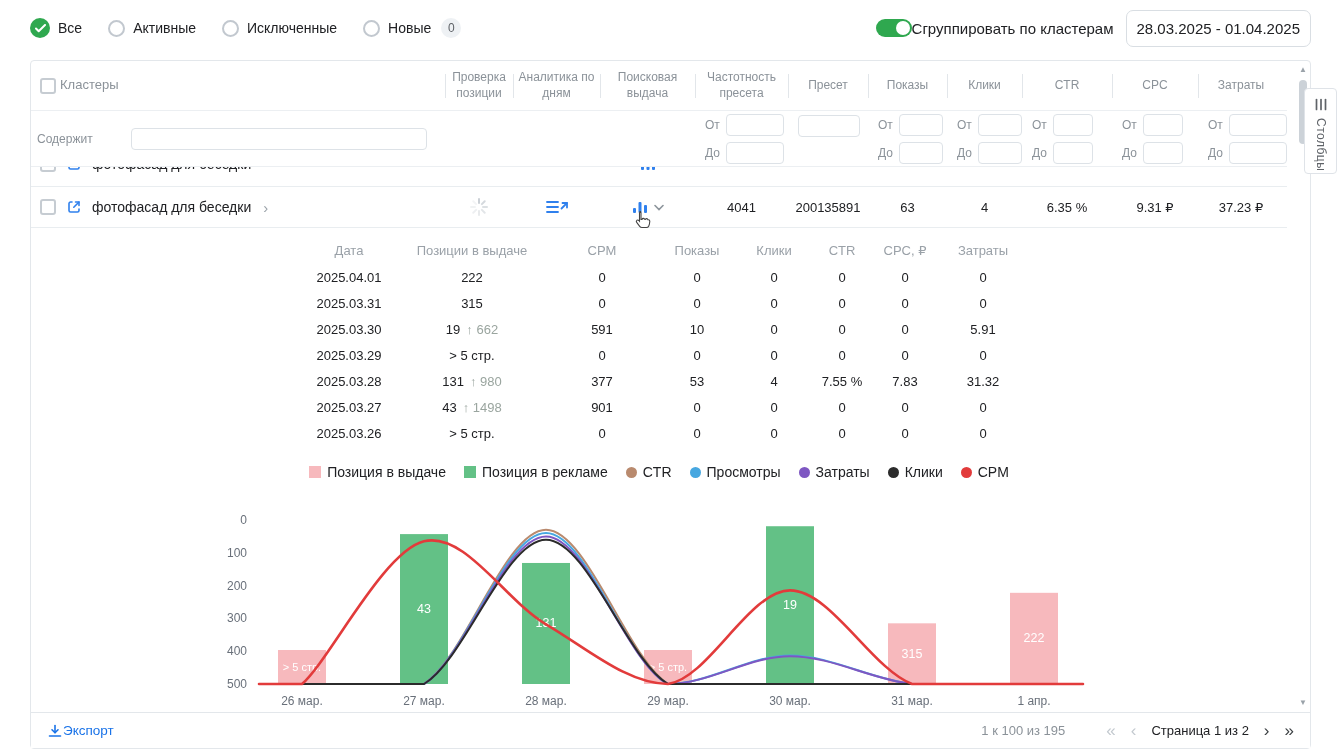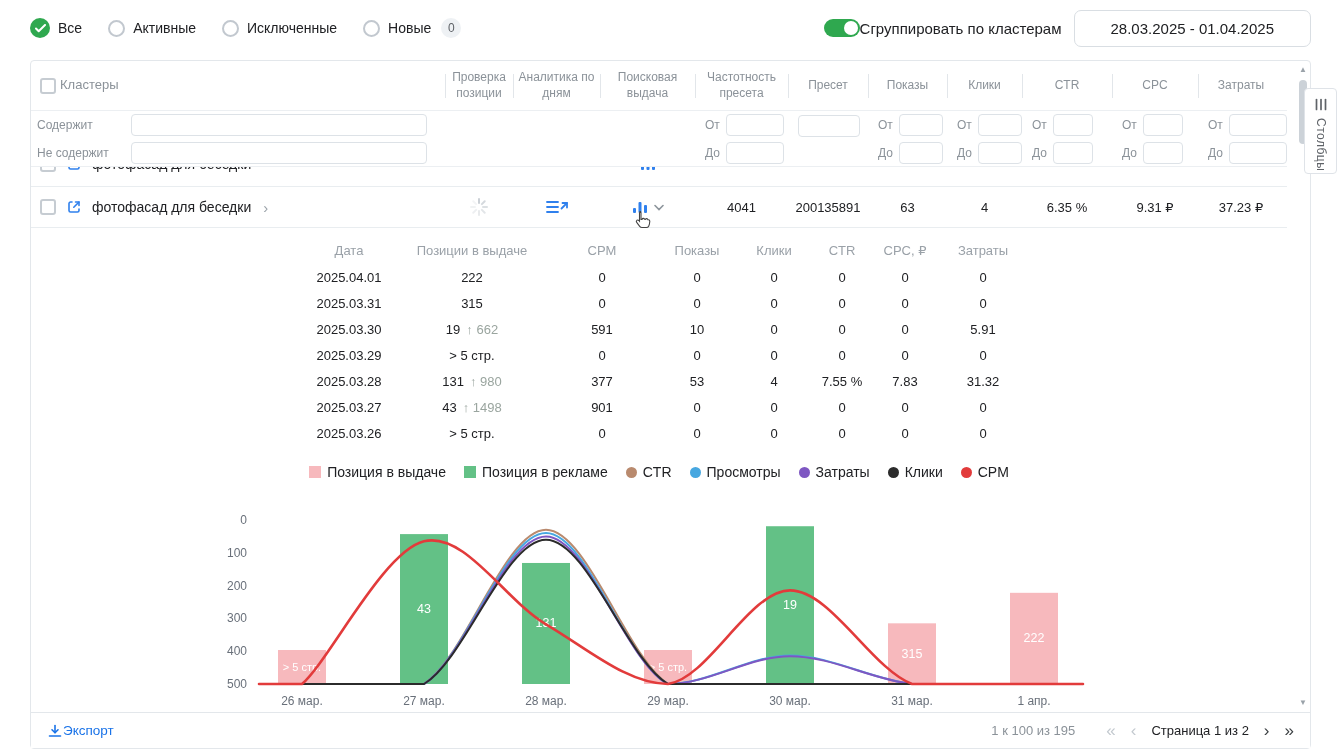--- a/index.html
+++ b/index.html
@@ -13,21 +13,21 @@
   .radio{display:flex;align-items:center;gap:8px;font-size:14px;cursor:pointer}
   .radio-circle{width:17px;height:17px;border:2px solid #c2c8cf;border-radius:50%;background:#fff;flex:none}
   .radio-on{width:20px;height:20px;border-radius:50%;background:#2fa84f;display:flex;align-items:center;
             justify-content:center;flex:none}
   .badge{min-width:20px;height:20px;border-radius:10px;background:#eef1f4;color:#5f6368;display:flex;
          align-items:center;justify-content:center;font-size:12px;padding:0 5px;margin-left:2px}
   .topbar-right{margin-left:auto;display:flex;align-items:center;}
   .toggle{width:36px;height:18px;border-radius:9px;background:#2fa84f;position:relative;cursor:pointer;flex:none}
   .toggle .knob{position:absolute;right:2px;top:2px;width:14px;height:14px;border-radius:50%;background:#fff}
   .toggle-label{font-size:15px}
-  .datebox{border:1px solid #d9dee3;border-radius:7px;padding:9px 36px;font-size:15px;margin-left:12px;cursor:pointer}
+  .datebox{border:1px solid #d9dee3;border-radius:7px;padding:9px 10px;font-size:15px;margin-left:12px;cursor:pointer}
 
   
   .panel{position:absolute;left:30px;top:60px;width:1281px;height:689px;border:1px solid #e3e7eb;
          border-radius:4px;background:#fff}
   .panel-content{position:absolute;left:0;top:0;width:1256px;bottom:36px;overflow:hidden}
   .cols{display:grid;grid-template-columns:414px 68px 87px 95px 93px 80px 79px 75px 90px 86px 86px}
 
   .thead{height:50px;border-bottom:1px solid #eceff2;align-items:center}
   .th{display:flex;align-items:center;justify-content:center;text-align:center;color:#8b9299;
       font-size:12px;line-height:1.3;height:100%;position:relative;padding:0 3px}
@@ -77,21 +77,21 @@
   .scrollbar{position:absolute;right:1px;top:4px;bottom:40px;width:12px;display:flex;flex-direction:column;
              align-items:center;font-size:8px;color:#9aa2a9}
   .sarr{cursor:pointer;line-height:10px}
   .sthumb{width:8px;height:64px;border-radius:4px;background:#ccd2d8;margin-top:5px;cursor:pointer}
   .sarr.down{margin-top:auto}
 
   .footer{position:absolute;left:0;bottom:0;width:100%;height:36px;border-top:1px solid #e3e7eb;
           display:flex;align-items:center;padding:0 16px;font-size:13px;background:#fff}
   .export{color:#1a73e8;display:flex;align-items:center;cursor:pointer;font-size:13.5px}
   .pag{margin-left:auto;display:flex;align-items:center;gap:15px}
-  .pag .muted{color:#8b9299;margin-right:16px}
+  .pag .muted{color:#8b9299;margin-right:26px}
   .pnav{font-size:17px;cursor:pointer;line-height:1}
   .pnav.dis{color:#c3c9cf}
   .pnav.en{color:#3c4043}
 
   .colstab{position:absolute;left:1304px;top:88px;width:33px;height:86px;border:1px solid #dfe3e8;
            border-radius:4px;background:#fff;display:flex;flex-direction:column;align-items:center;
            padding-top:9px;gap:7px;cursor:pointer;z-index:10}
   .colstext{writing-mode:vertical-rl;font-size:12px;color:#5f6368;letter-spacing:.5px}
 </style>
 </head>
@@ -145,24 +145,20 @@
         <div class="th">Клики</div>
         <div class="th">CTR</div>
         <div class="th">CPC</div>
         <div class="th">Затраты</div>
       </div>
 
     <div class="cols frow" id="frow">
       <div class="fcell fcell-first">
         <div class="fpair">
           <span class="flabel">Содержит</span>
-          <input class="finput big" style="">
-        </div>
-        <div class="fpair">
-          <span class="flabel">Не содержит</span>
           <input class="finput big" style="">
         </div>
       </div>
     <div class="fcell"></div>
         <div class="fcell"></div>
         <div class="fcell"></div>
         <div class="fcell">
           <div class="fpair">
             <span class="flabel">От</span>
             <input class="finput" style="width: 58px;">

